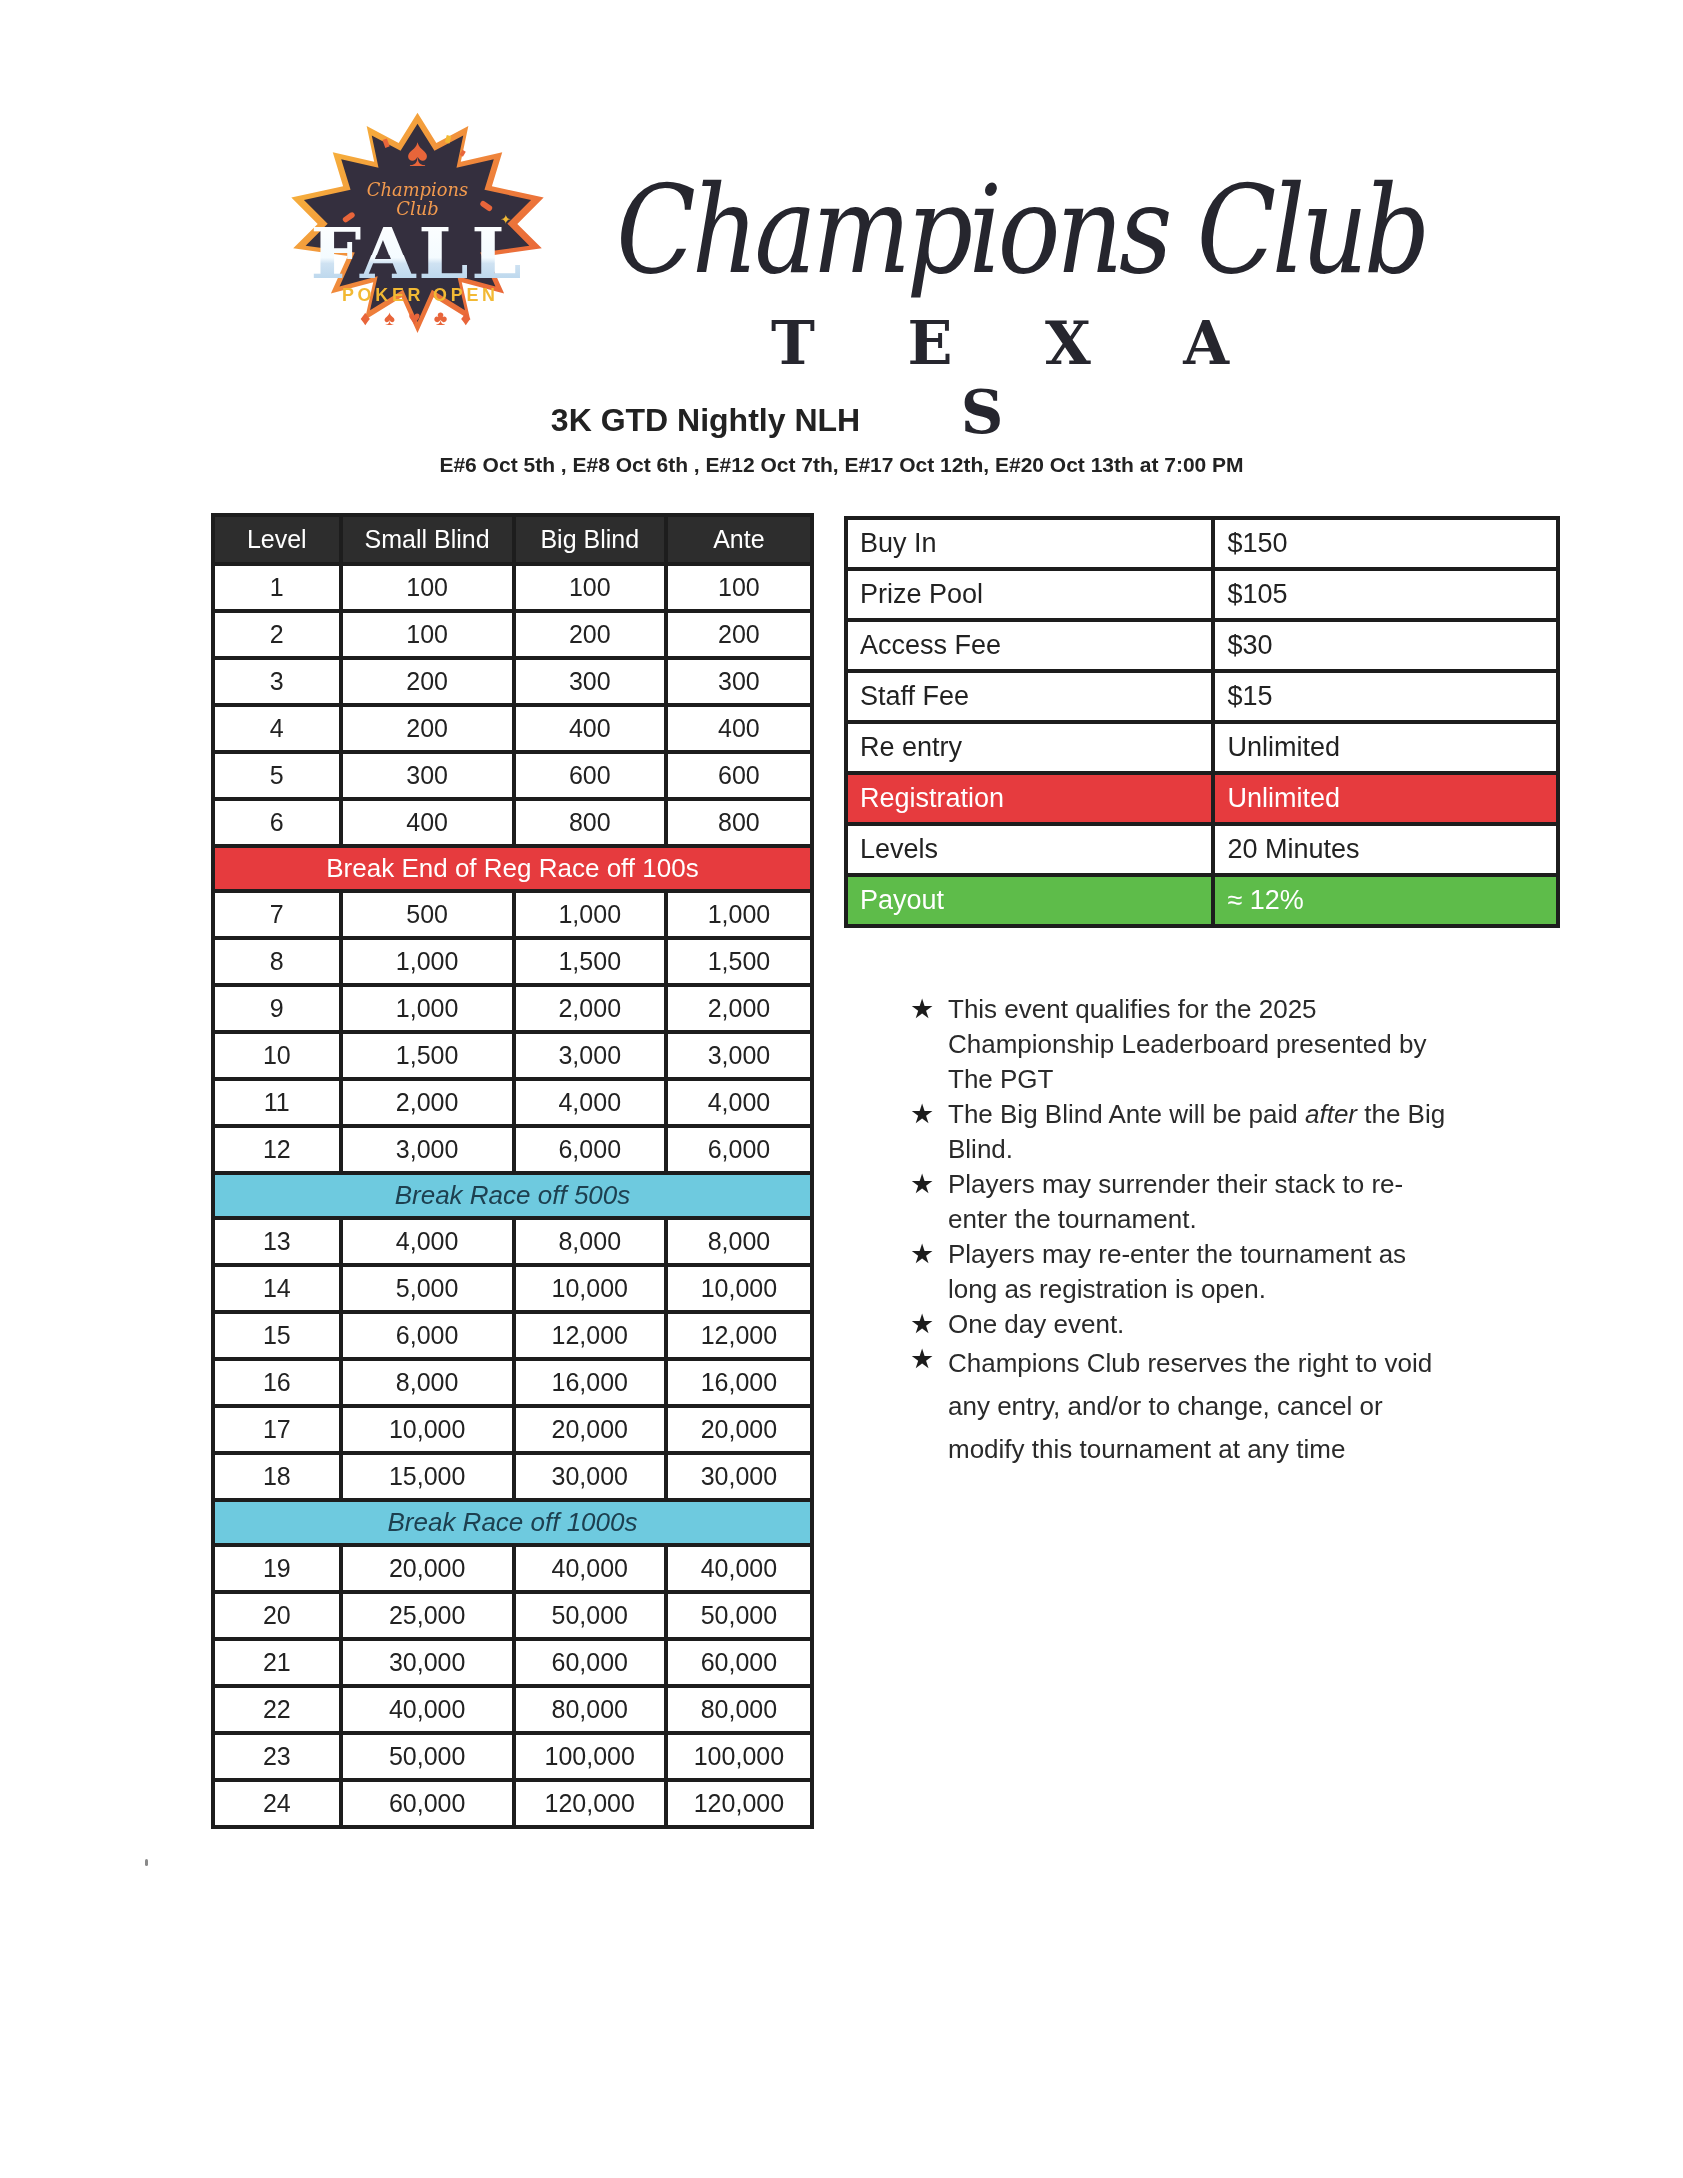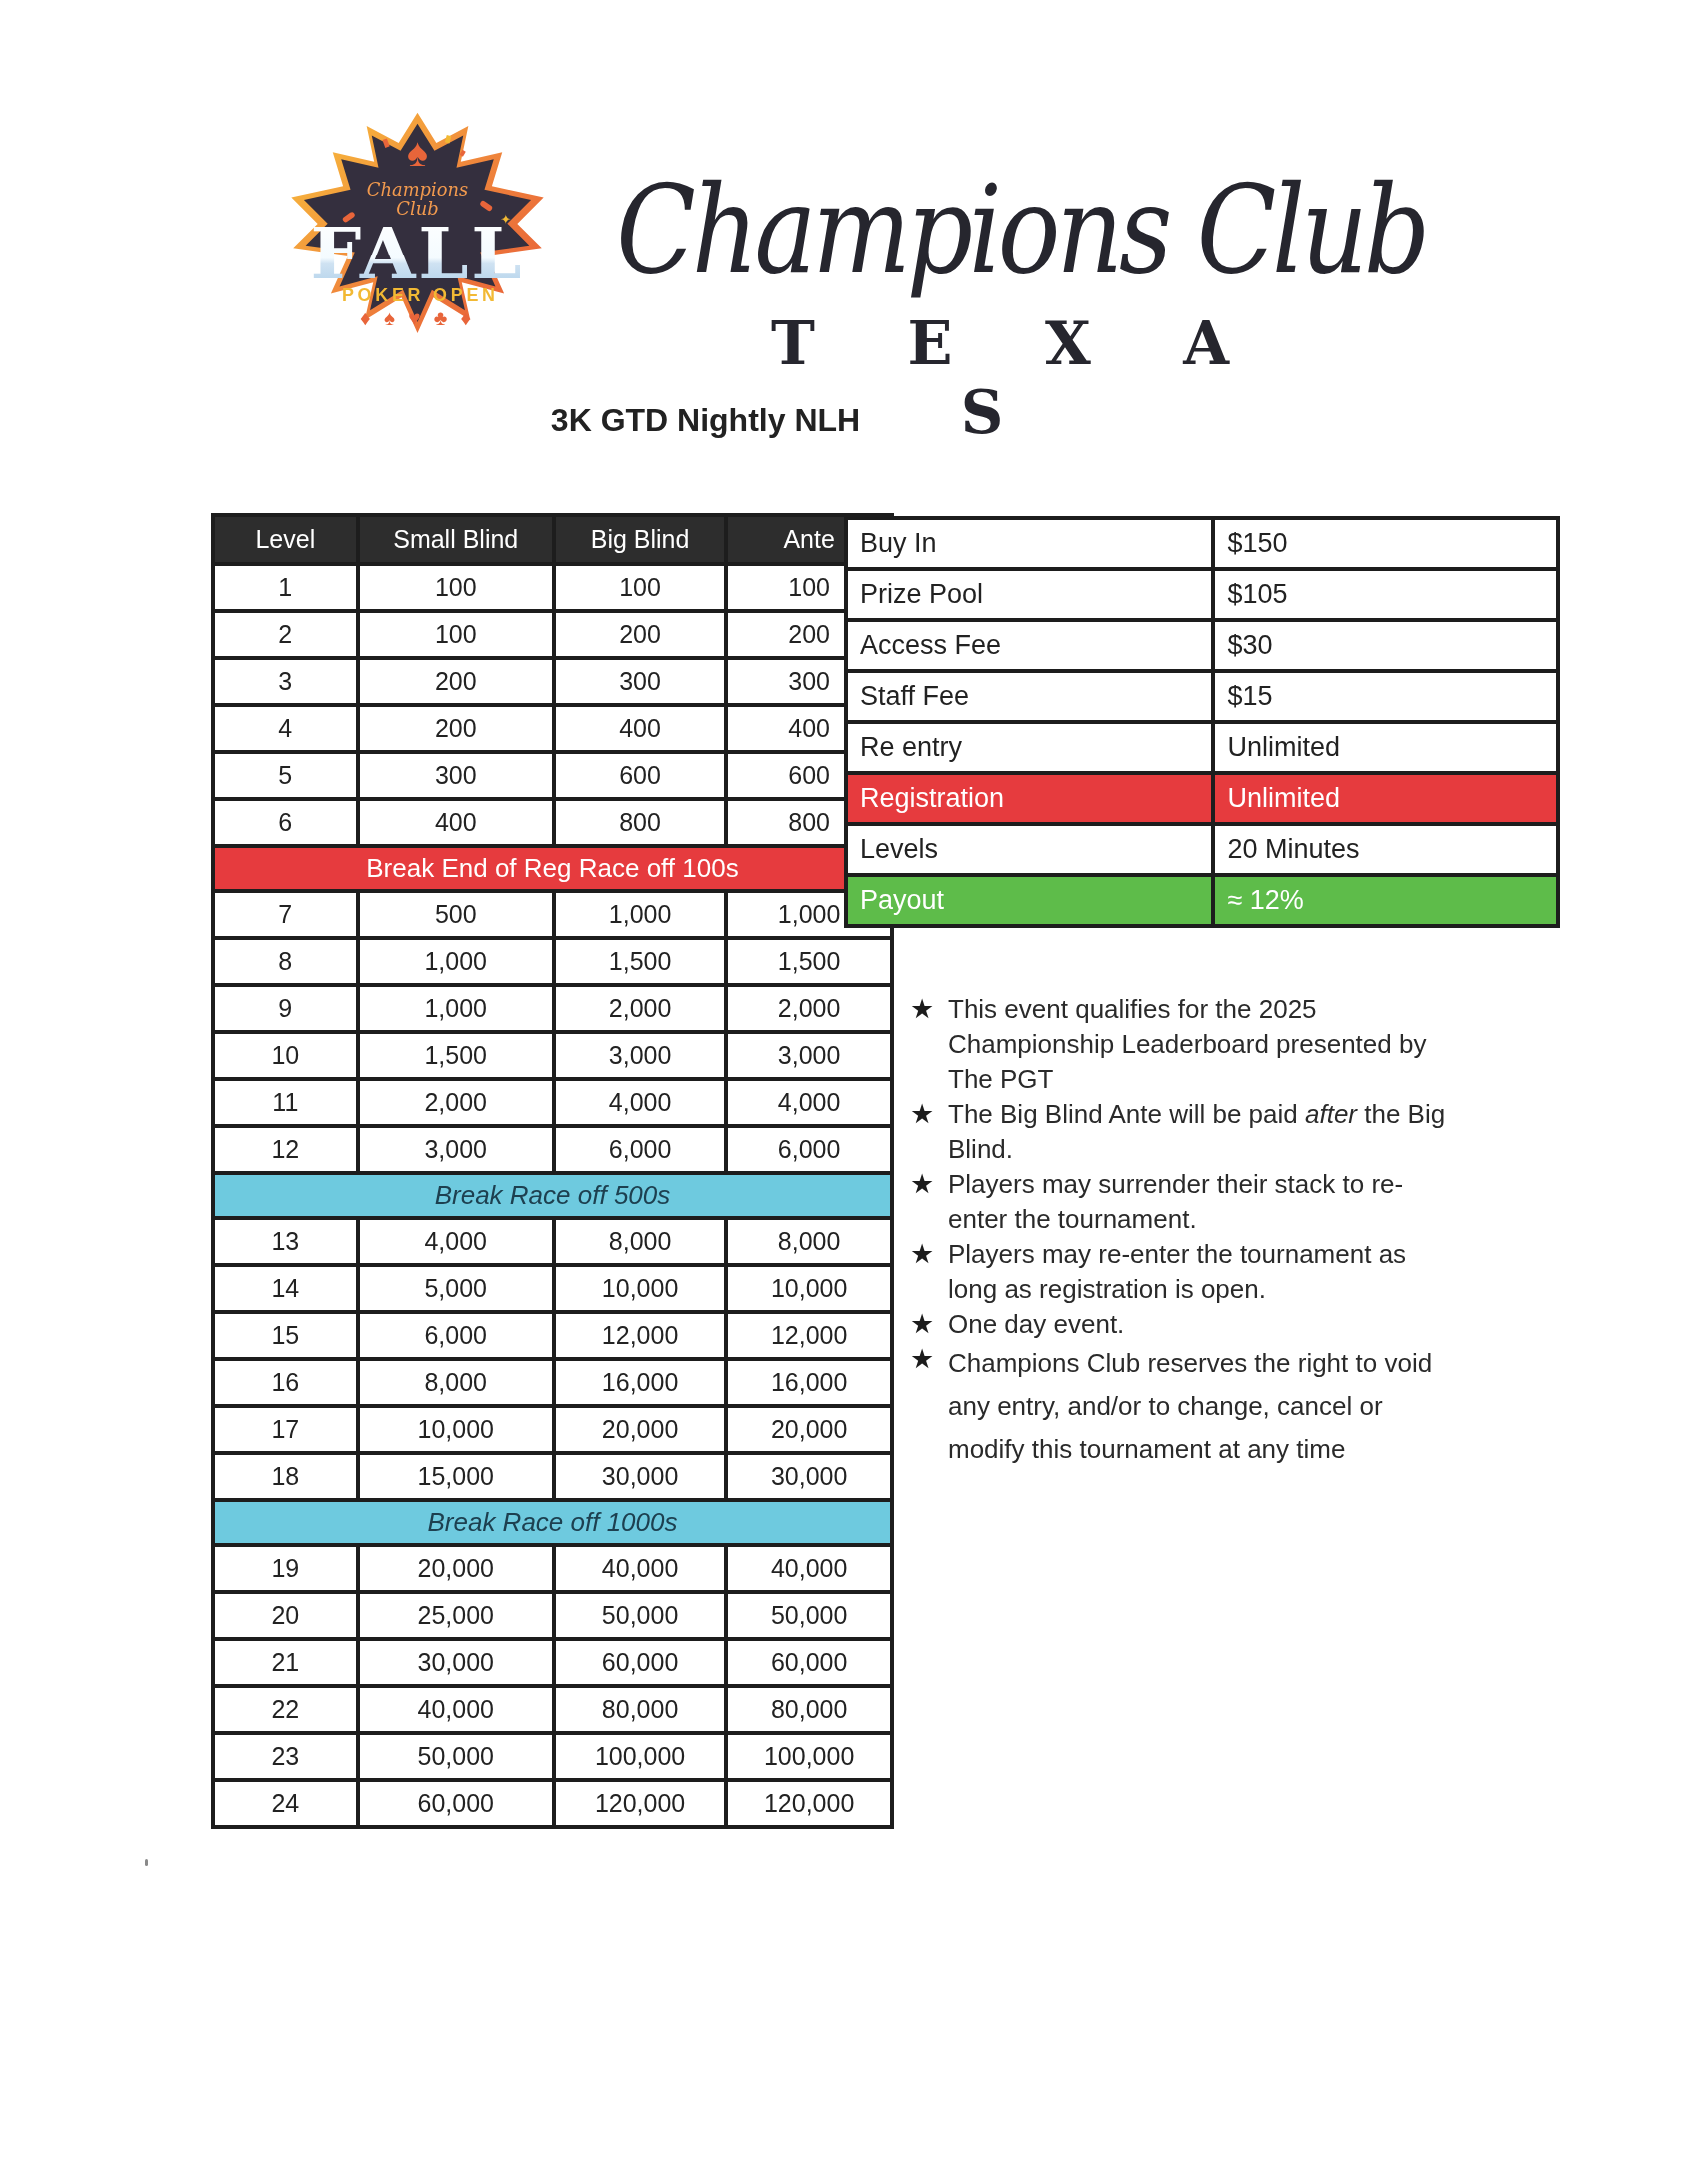--- a/index.html
+++ b/index.html
@@ -29,21 +29,21 @@
   }
   .subtitle{
     position:absolute;left:0;top:453px;width:1683px;text-align:center;
     font-size:21px;font-weight:700;color:#222;
   }
 
   
   table{border-collapse:collapse;}
   td,th{border:4px solid #1d1d1d;text-align:center;padding:0;}
 
-  .blinds{position:absolute;left:211px;top:513px;width:683px;table-layout:fixed;}
+  .blinds{position:absolute;left:211px;top:513px;width:603px;table-layout:fixed;}
   .blinds th{
     background:#2d2d2d;color:#ffffff;font-weight:400;font-size:25px;height:45px;line-height:45px;
   }
   .blinds td{font-size:25px;height:43px;line-height:43px;background:#fff;color:#222;}
   .blinds td.break{height:41px;line-height:41px;font-size:26px;}
   .blinds td.break-red{background:#e63b3e;color:#ffffff;}
   .blinds td.break-cyan{background:#6ecadf;color:#1d4050;font-style:italic;}
 
   .info{position:absolute;left:844px;top:516px;width:716px;table-layout:fixed;}
   .info td{
@@ -112,20 +112,21 @@
       <text x="143" y="204" text-anchor="middle" font-size="19" font-weight="bold" font-family="Liberation Sans, sans-serif" fill="#f2b934" letter-spacing="4">POKER OPEN</text>
 
       <text x="140" y="229" text-anchor="middle" font-size="22" fill="#e8653a" letter-spacing="4">♦ ♠ ♥ ♣ ♦</text>
     </svg>
   </div>
 
   <div class="script">Champions Club</div>
   <div class="texas">T E X A S</div>
 
   <div class="title">3K GTD Nightly NLH</div>
+  <div class="subtitle">E#6 Oct 5th , E#8 Oct 6th , E#12 Oct 7th, E#17 Oct 12th, E#20 Oct 13th  at 7:00 PM</div>
 
   <table class="blinds">
     <colgroup>
       <col style="width:21.3%">
         <col style="width:28.9%">
         <col style="width:25.4%">
         <col style="width:24.4%">
     </colgroup>
     <thead>
       <tr id="blinds-head-row">

